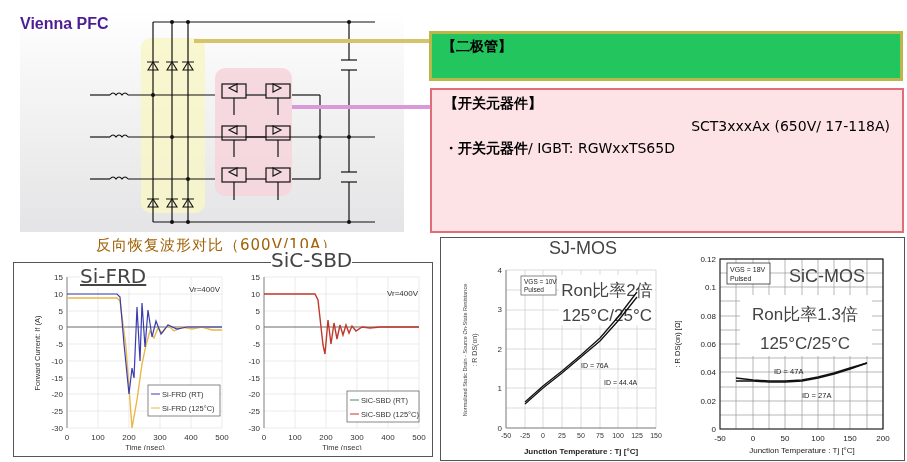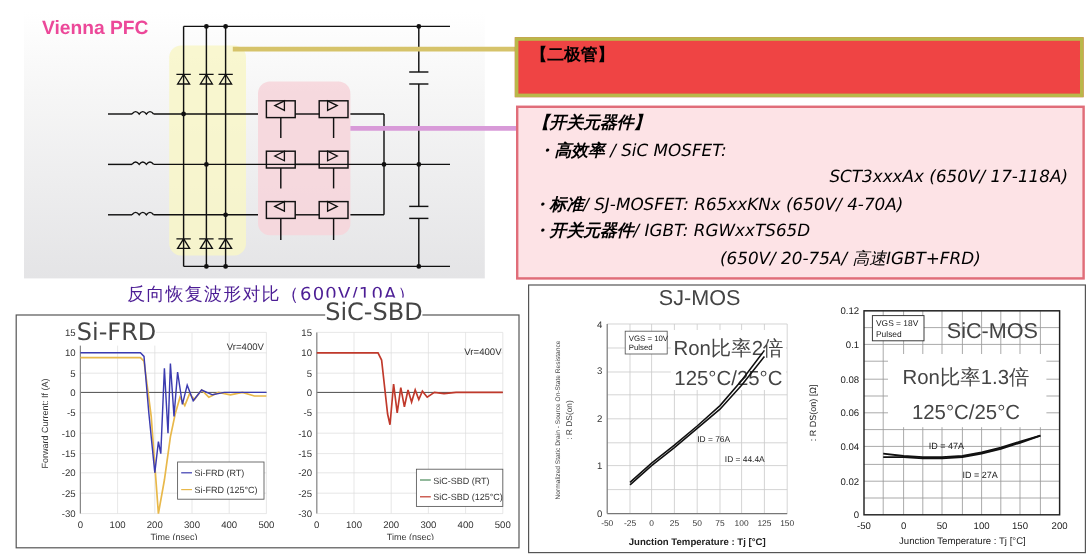--- a/index.html
+++ b/index.html
@@ -1,23 +1,23 @@
 <!DOCTYPE html>
 <html><head>
 <meta charset="utf-8">
 <style>
   html,body{margin:0;padding:0;background:#fff;}
   body{width:907px;height:462px;position:relative;overflow:hidden;font-family:"DejaVu Sans","Liberation Sans",sans-serif;}
   .abs{position:absolute;}
   #schem{left:20px;top:10px;width:384px;height:222px;background:linear-gradient(#fff 0%,#f6f6f6 30%,#e4e4e6 100%);}
-  #schem-title{left:35px;top:15px;font:bold 16px "Liberation Sans",sans-serif;color:#ec4899;}
-  #caption{left:106px;top:236px;font-size:15px;color:#4c1d95;letter-spacing:1px;}
+  #schem-title{left:20px;top:15px;font:bold 16px "Liberation Sans",sans-serif;color:#4c1d95;}
+  #caption{left:96px;top:236px;font-size:15px;color:#a16207;letter-spacing:1px;}
   .box{position:absolute;box-sizing:border-box;font-family:"DejaVu Sans",sans-serif;}
-  #diode-box{left:429px;top:31px;width:474px;height:50px;background:#ef4444;border:3px solid #b9b84a;padding:2px 10px;font-size:14px;line-height:21px;}
-  #switch-box{left:430px;top:88px;width:474px;height:145px;background:#fde3e6;border:2px solid #e06d79;padding:2px 12px;font-size:14px;line-height:22.5px;font-style:italic;}
+  #diode-box{left:429px;top:31px;width:474px;height:50px;background:#22c55e;border:3px solid #b9b84a;padding:2px 10px;font-size:14px;line-height:21px;}
+  #switch-box{left:430px;top:88px;width:474px;height:145px;background:#fde3e6;border:2px solid #e06d79;padding:2px 12px;font-size:14px;line-height:22.5px;}
   .box b{font-weight:bold;}
   .indent1{padding-left:84px;text-align:right;}
   .indent2{padding-left:156px;}
   .panel{position:absolute;border:1px solid #555;background:#fff;box-sizing:border-box;}
   .chart-title-big{position:absolute;font-size:20px;color:#444;background:#fff;font-family:"DejaVu Sans",sans-serif;}
   svg text{font-family:"Liberation Sans",sans-serif;}
 </style>
 </head>
 <body>
 
@@ -107,25 +107,22 @@
   <line x1="194" y1="41" x2="430" y2="41" stroke="#d6c36a" stroke-width="4"></line>
   <line x1="292" y1="107" x2="430" y2="107" stroke="#d89ad8" stroke-width="4"></line>
 </svg>
 <div class="abs" id="caption">反向恢复波形对比（600V/10A）</div>
 
 <div class="box" id="diode-box">
   <div><b>【二极管】</b></div>
 </div>
 <div class="box" id="switch-box">
   <div><b>【开关元器件】</b></div>
-  <div style="padding-left:4px"><b>・高效率</b><span> / SiC MOSFET:</span></div>
   <div class="indent1">SCT3xxxAx (650V/ 17-118A)</div>
-  <div><b>・标准</b><span>/ SJ-MOSFET: R65xxKNx (650V/ 4-70A)</span></div>
   <div><b>・开关元器件</b><span>/ IGBT: RGWxxTS65D</span></div>
-  <div class="indent2">(650V/ 20-75A/ 高速IGBT+FRD)</div>
 </div>
 
 <div class="panel" style="left:13px;top:262px;width:420px;height:195px;"></div>
 
 <svg class="abs" style="left:30px;top:265px" width="200" height="185">
   <g stroke="#ddd" stroke-width="0.6">
     <line x1="37" y1="12" x2="37" y2="163"></line>
       <line x1="68" y1="12" x2="68" y2="163"></line>
       <line x1="99" y1="12" x2="99" y2="163"></line>
       <line x1="130" y1="12" x2="130" y2="163"></line>
@@ -167,21 +164,21 @@
   <text x="10" y="88" font-size="7.5" fill="#333" transform="rotate(-90 10 88)" text-anchor="middle">Forward Current: If (A)</text>
   <text x="190" y="27" font-size="8" fill="#333" text-anchor="end">Vr=400V</text>
   <polyline fill="none" stroke="#e8b84a" stroke-width="1.4" points="37,33 87,33 90,36 96,82 102,163 107,135 112,99 116,80 120,66 124,73 128,63 132,68 138,60 144,66 152,62 162,64 172,62 182,65 192,65"></polyline>
   <polyline fill="none" stroke="#3b3bb0" stroke-width="1.2" points="37,29 87,29 90,32 94,79 99,129 102,103 104,113 107,42 110,96 112,38 115,82 118,45 122,72 126,56 131,69 138,60 147,64 157,62 192,62"></polyline>
   <rect x="118" y="120" width="72" height="31" fill="#fff" stroke="#555" stroke-width="0.7"></rect>
   <line x1="121" y1="129" x2="130" y2="129" stroke="#3b3bb0"></line>
     <text x="132" y="132" font-size="7.5" fill="#333">Si-FRD (RT)</text>
   <line x1="121" y1="143" x2="130" y2="143" stroke="#e8b84a"></line>
     <text x="132" y="146" font-size="7.5" fill="#333">Si-FRD (125°C)</text>
 </svg>
-<div class="chart-title-big" style="left:64px;top:264px;">Si-FRD</div>
+<div class="chart-title-big" style="left:80px;top:264px;text-decoration:underline;">Si-FRD</div>
 
 <svg class="abs" style="left:230px;top:265px" width="200" height="185">
   <g stroke="#ddd" stroke-width="0.6">
     <line x1="34" y1="12" x2="34" y2="163"></line>
       <line x1="65" y1="12" x2="65" y2="163"></line>
       <line x1="96" y1="12" x2="96" y2="163"></line>
       <line x1="127" y1="12" x2="127" y2="163"></line>
       <line x1="158" y1="12" x2="158" y2="163"></line>
       <line x1="189" y1="12" x2="189" y2="163"></line>
     <line x1="34" y1="12" x2="189" y2="12"></line>

